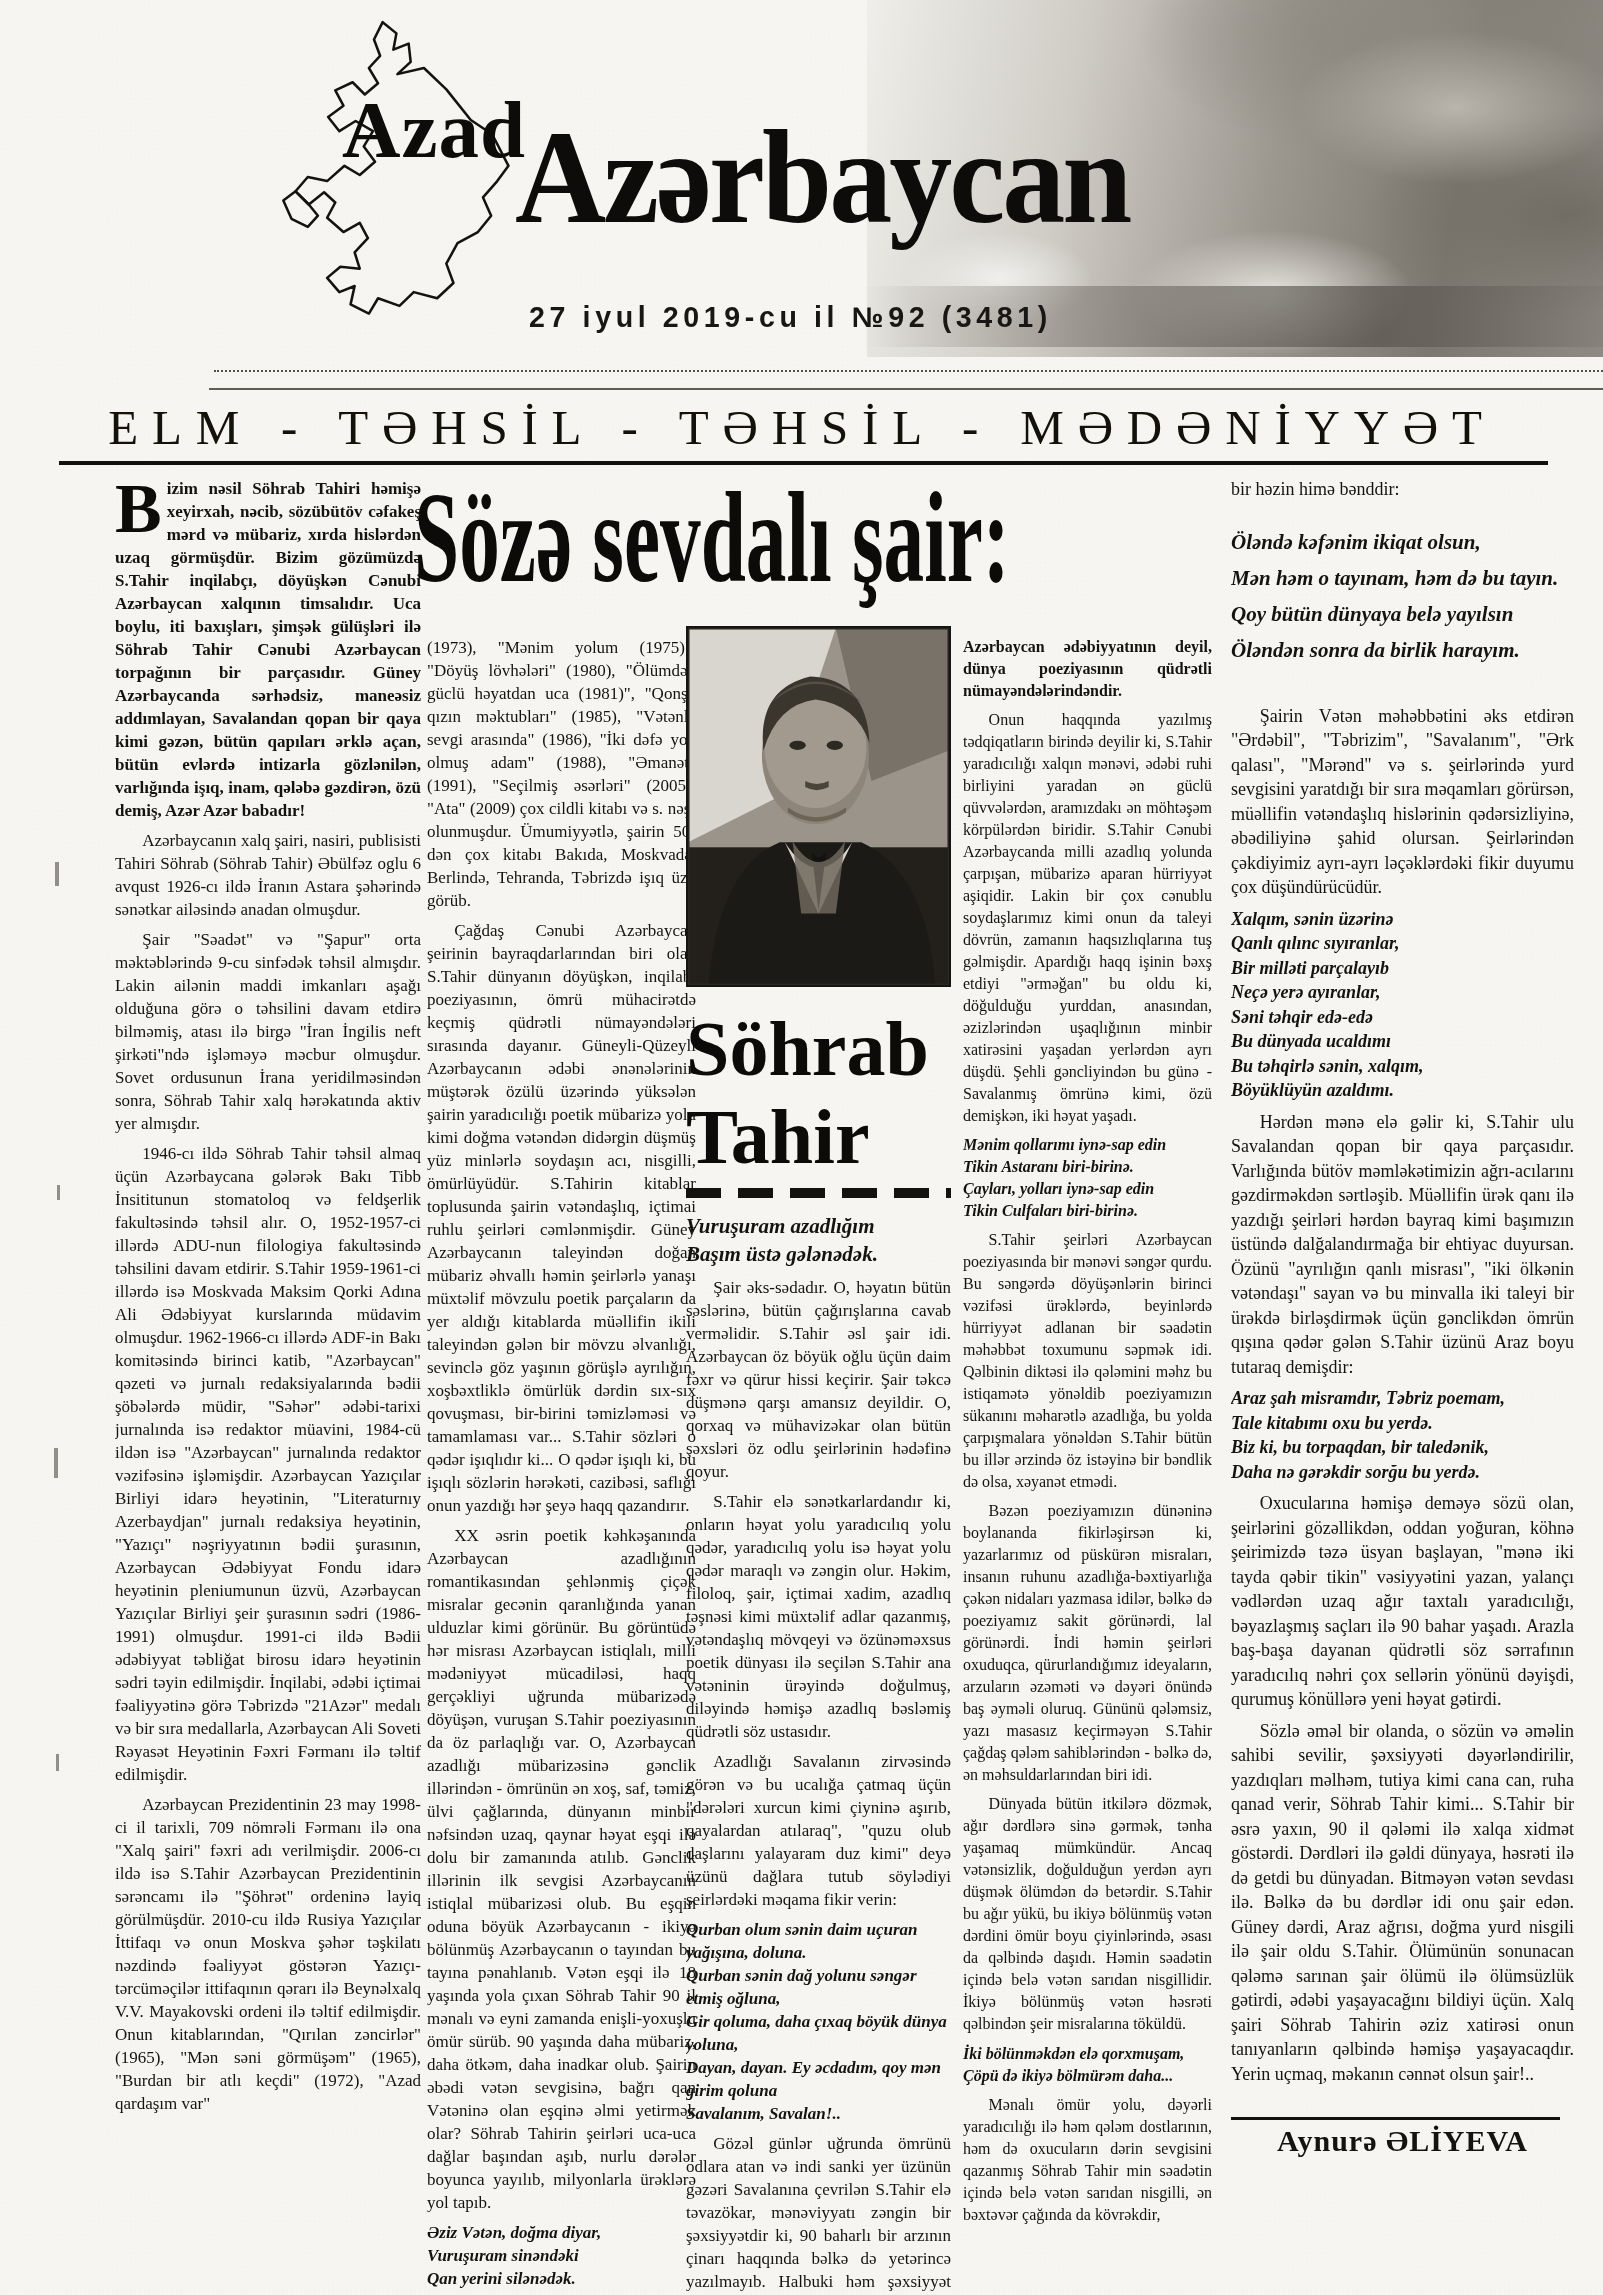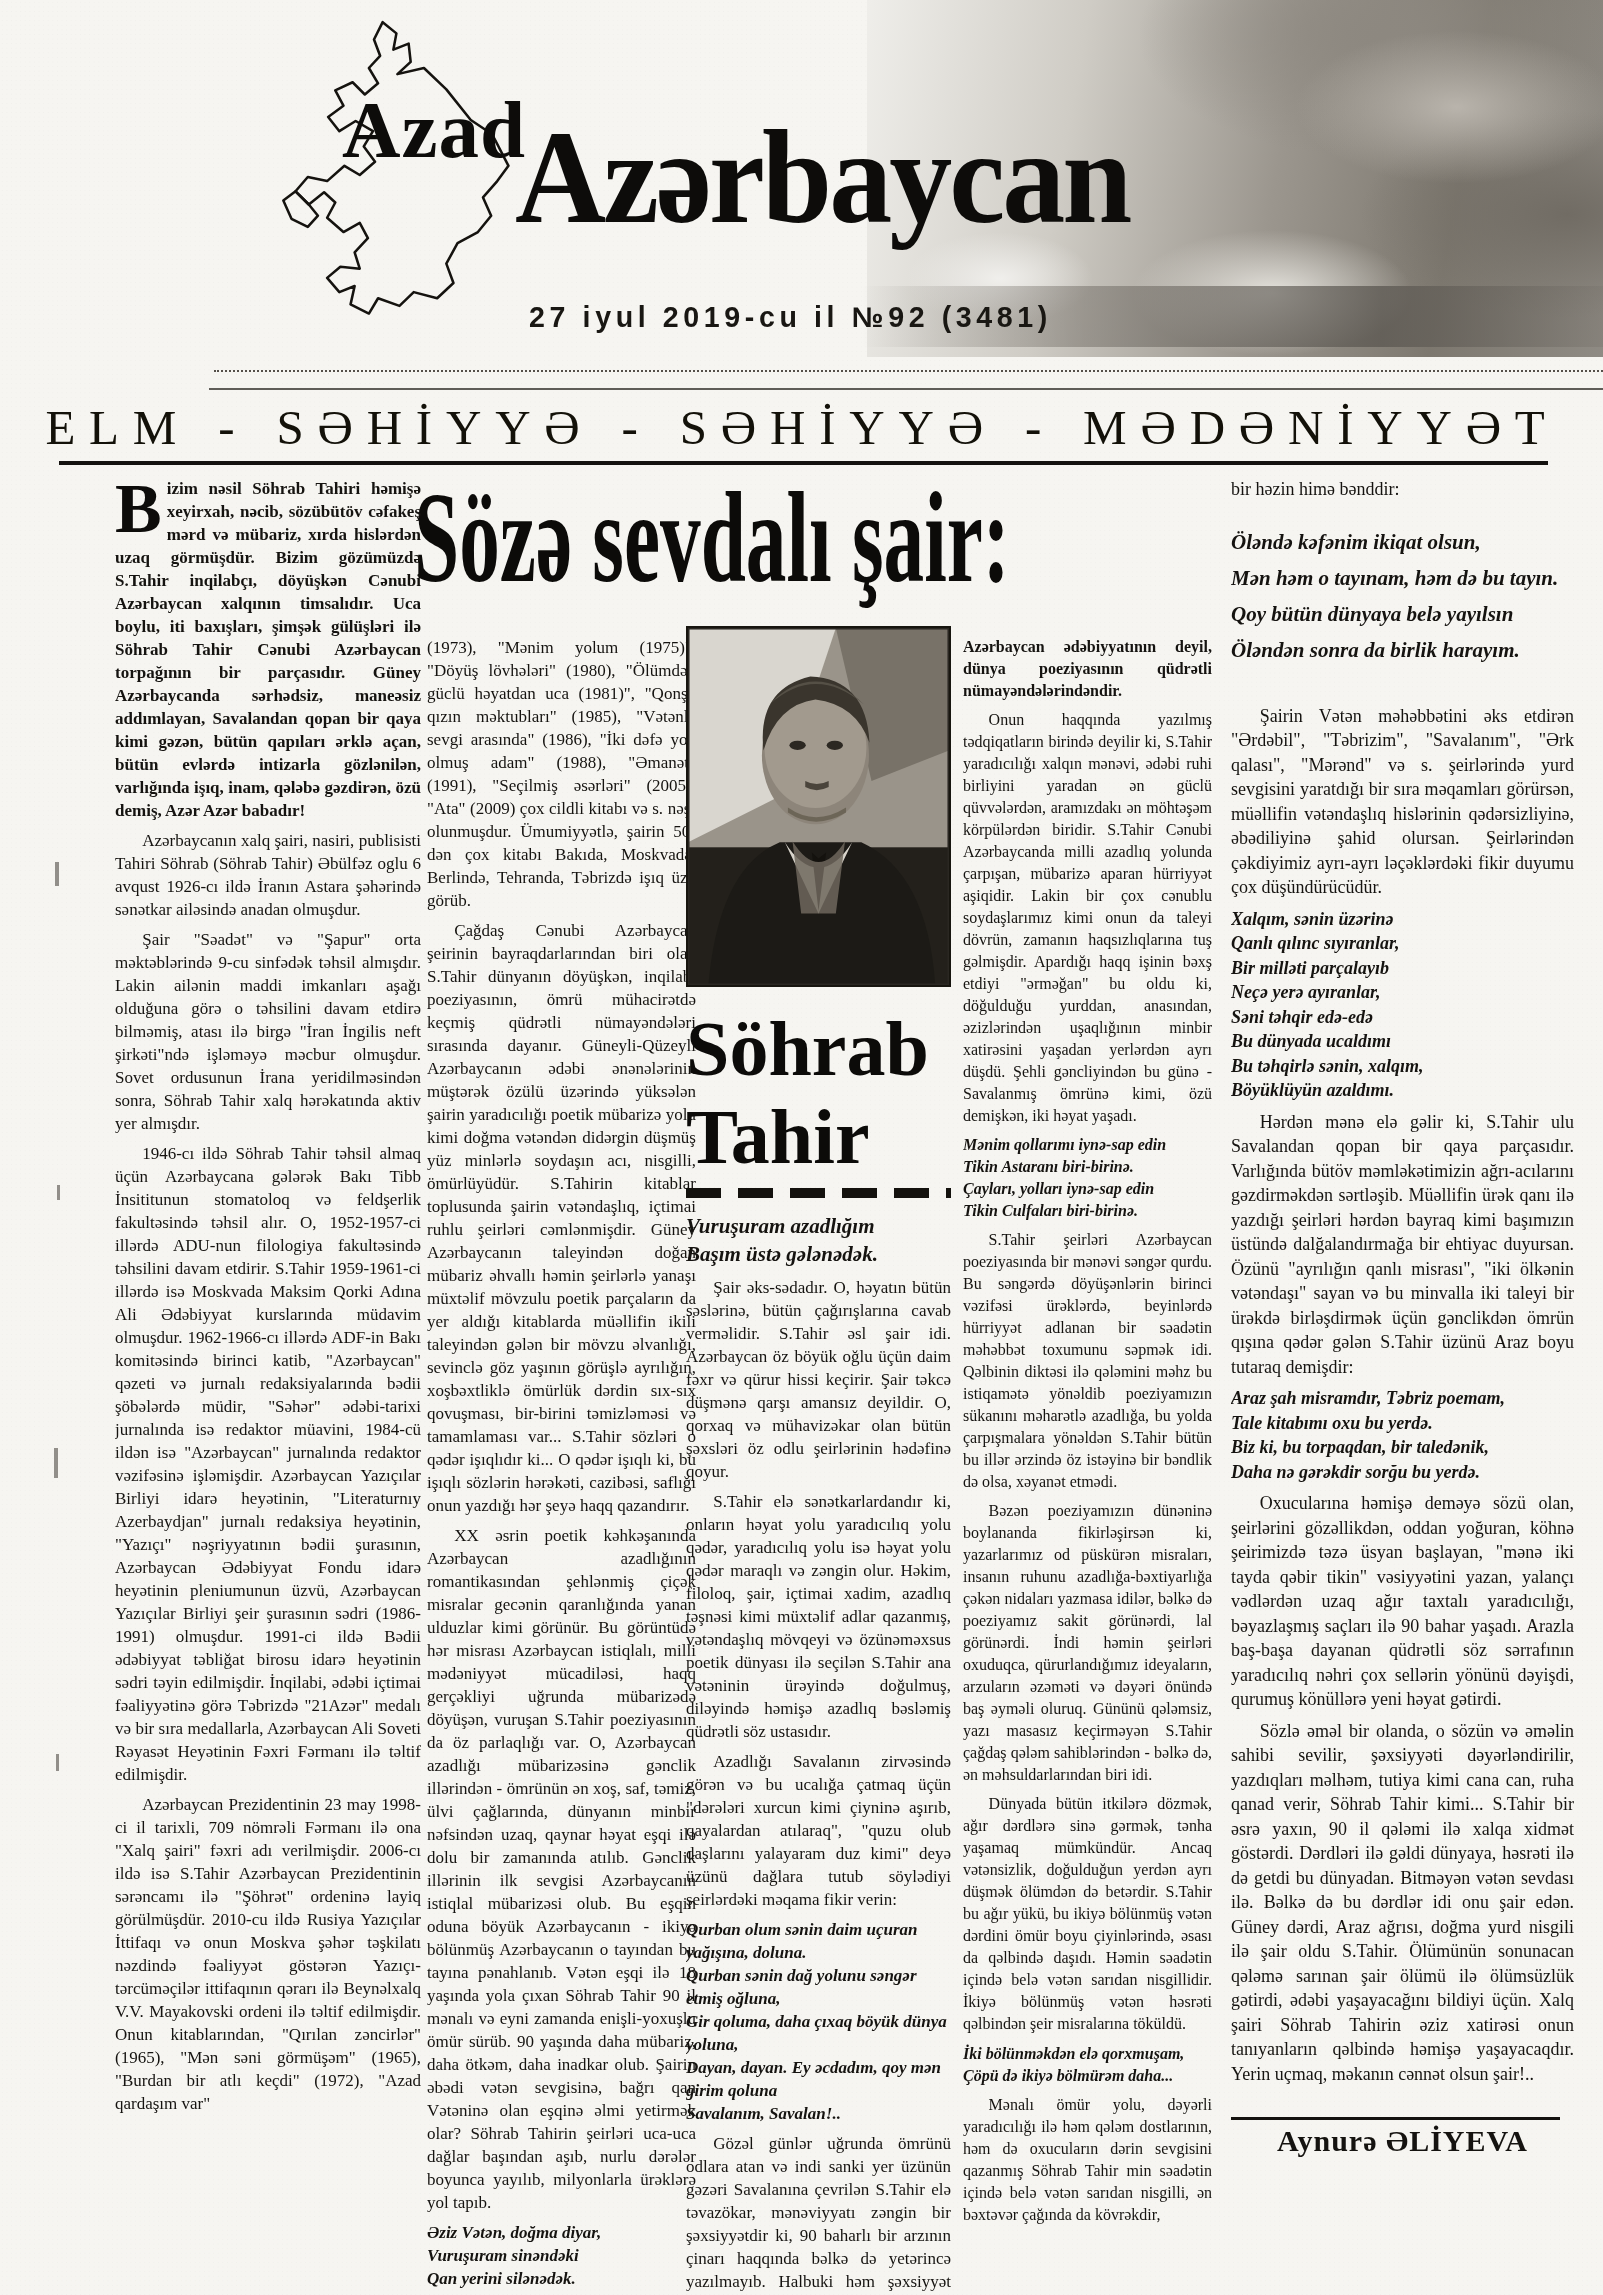--- a/index.html
+++ b/index.html
@@ -103,21 +103,21 @@
     <path d="M60 376 L34 350 L10 368 L26 404 L58 420 L78 398 Z" fill="none" stroke="#15130f" stroke-width="5" stroke-linejoin="round"></path>
   </svg>
 </div>
 
 <div class="abs" id="logo-azad">Azad</div>
 <div class="abs" id="paper-name">Azərbaycan</div>
 <div class="abs" id="date-line">27 iyul 2019-cu il №92 (3481)</div>
 
 <div class="abs thin-rule" id="rule-a"></div>
 <div class="abs thin-rule" id="rule-b"></div>
-<div class="abs" id="section-banner">ELM - SƏHİYYƏ - SƏHİYYƏ - MƏDƏNİYYƏT</div>
+<div class="abs" id="section-banner">ELM - TƏHSİL - TƏHSİL - MƏDƏNİYYƏT</div>
 <div class="abs" id="banner-rule"></div>
 
 <div class="abs" id="headline">Sözə sevdalı şair:</div>
 
 <div class="col" id="col1">
     <p class="para lead"><span class="dropcap">B</span>izim nəsil Söhrab Tahiri həmişə xeyirxah, nəcib, sözübütöv cəfakeş mərd və mübariz, xırda hislərdən uzaq görmüşdür. Bizim gözümüzdə S.Tahir inqilabçı, döyüşkən Cənubi Azərbaycan xalqının timsalıdır. Uca boylu, iti baxışları, şimşək gülüşləri ilə Söhrab Tahir Cənubi Azərbaycan torpağının bir parçasıdır. Güney Azərbaycanda sərhədsiz, maneəsiz addımlayan, Savalandan qopan bir qaya kimi gəzən, bütün qapıları ərklə açan, bütün evlərdə intizarla gözlənilən, varlığında işıq, inam, qələbə gəzdirən, özü demiş, Azər Azər babadır!</p>
     <p class="para">Azərbaycanın xalq şairi, nasiri, publisisti Tahiri Söhrab (Söhrab Tahir) Əbülfəz oglu 6 avqust 1926-cı ildə İranın Astara şəhərində sənətkar ailəsində anadan olmuşdur.</p>
     <p class="para">Şair "Səadət" və "Şapur" orta məktəblərində 9-cu sinfədək təhsil almışdır. Lakin ailənin maddi imkanları aşağı olduğuna görə o təhsilini davam etdirə bilməmiş, atası ilə birgə "İran İngilis neft şirkəti"ndə işləməyə məcbur olmuşdur. Sovet ordusunun İrana yeridilməsindən sonra, Söhrab Tahir xalq hərəkatında aktiv yer almışdır.</p>
     <p class="para">1946-cı ildə Söhrab Tahir təhsil almaq üçün Azərbaycana gələrək Bakı Tibb İnsititunun stomatoloq və feldşerlik fakultəsində təhsil alır. O, 1952-1957-ci illərdə ADU-nun filologiya fakultəsində təhsilini davam etdirir. S.Tahir 1959-1961-ci illərdə isə Moskvada Maksim Qorki Adına Ali Ədəbiyyat kurslarında müdavim olmuşdur. 1962-1966-cı illərdə ADF-in Bakı komitəsində birinci katib, "Azərbaycan" qəzeti və jurnalı redaksiyalarında bədii şöbələrdə müdir, "Səhər" ədəbi-tarixi jurnalında isə redaktor müavini, 1984-cü ildən isə "Azərbaycan" jurnalında redaktor vəzifəsinə işləmişdir. Azərbaycan Yazıçılar Birliyi idarə heyətinin, "Literaturnıy Azerbaydjan" jurnalı redaksiya heyətinin, "Yazıçı" nəşriyyatının bədii şurasının, Azərbaycan Ədəbiyyat Fondu idarə heyətinin pleniumunun üzvü, Azərbaycan Yazıçılar Birliyi şeir şurasının sədri (1986-1991) olmuşdur. 1991-ci ildə Bədii ədəbiyyat təbliğat birosu idarə heyətinin sədri təyin edilmişdir. İnqilabi, ədəbi içtimai fəaliyyətinə görə Təbrizdə "21Azər" medalı və bir sıra medallarla, Azərbaycan Ali Soveti Rəyasət Heyətinin Fəxri Fərmanı ilə təltif edilmişdir.</p>
     <p class="para">Azərbaycan Prezidentinin 23 may 1998-ci il tarixli, 709 nömrəli Fərmanı ilə ona "Xalq şairi" fəxri adı verilmişdir. 2006-cı ildə isə S.Tahir Azərbaycan Prezidentinin sərəncamı ilə "Şöhrət" ordeninə layiq görülmüşdür. 2010-cu ildə Rusiya Yazıçılar İttifaqı və onun Moskva şəhər təşkilatı nəzdində fəaliyyət göstərən Yazıçı-tərcüməçilər ittifaqının qərarı ilə Beynəlxalq V.V. Mayakovski ordeni ilə təltif edilmişdir. Onun kitablarından, "Qırılan zəncirlər" (1965), "Mən səni görmüşəm" (1965), "Burdan bir atlı keçdi" (1972), "Azad qardaşım var"</p>

